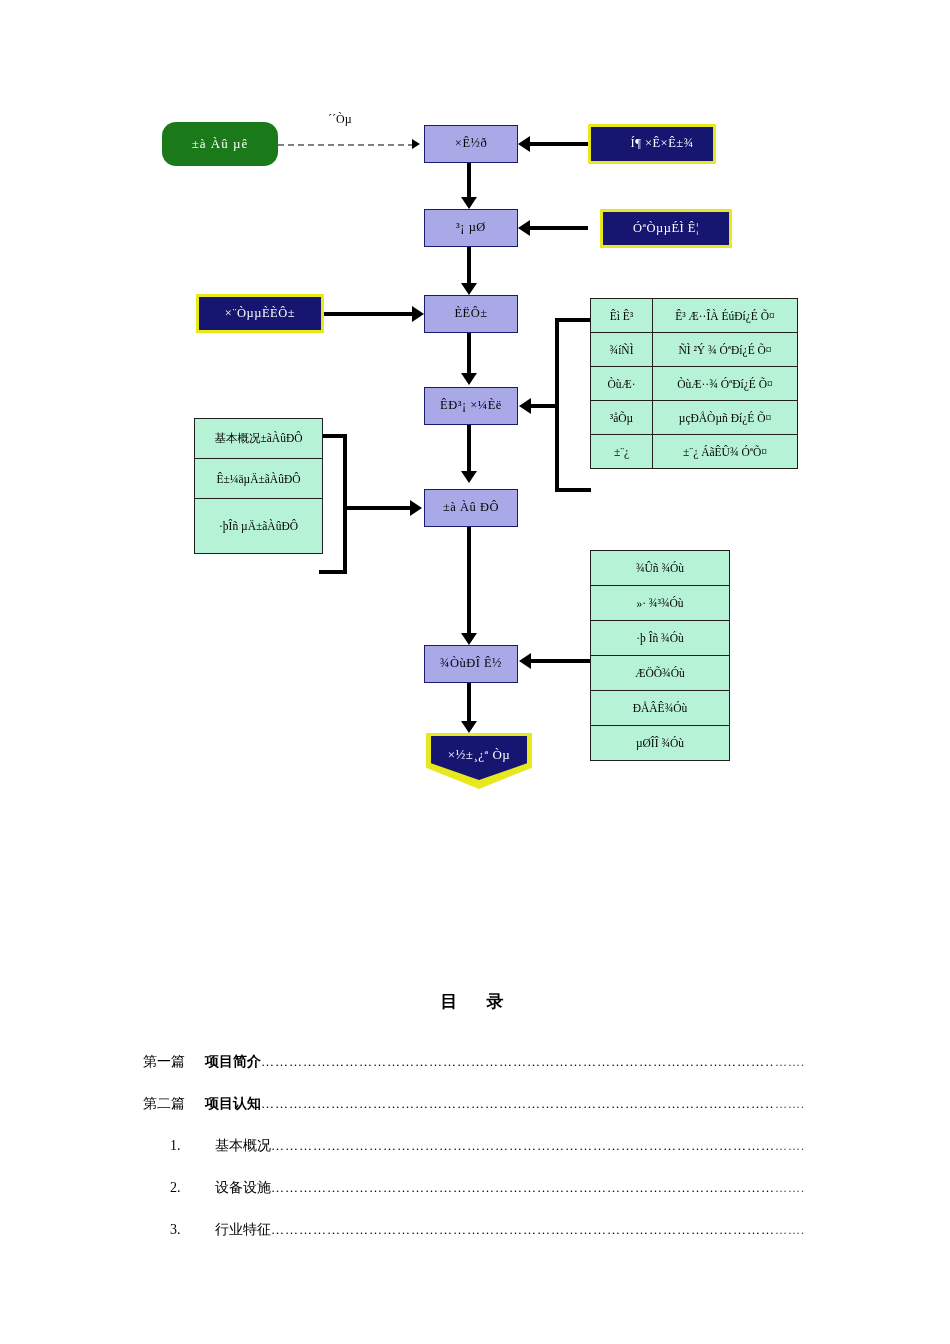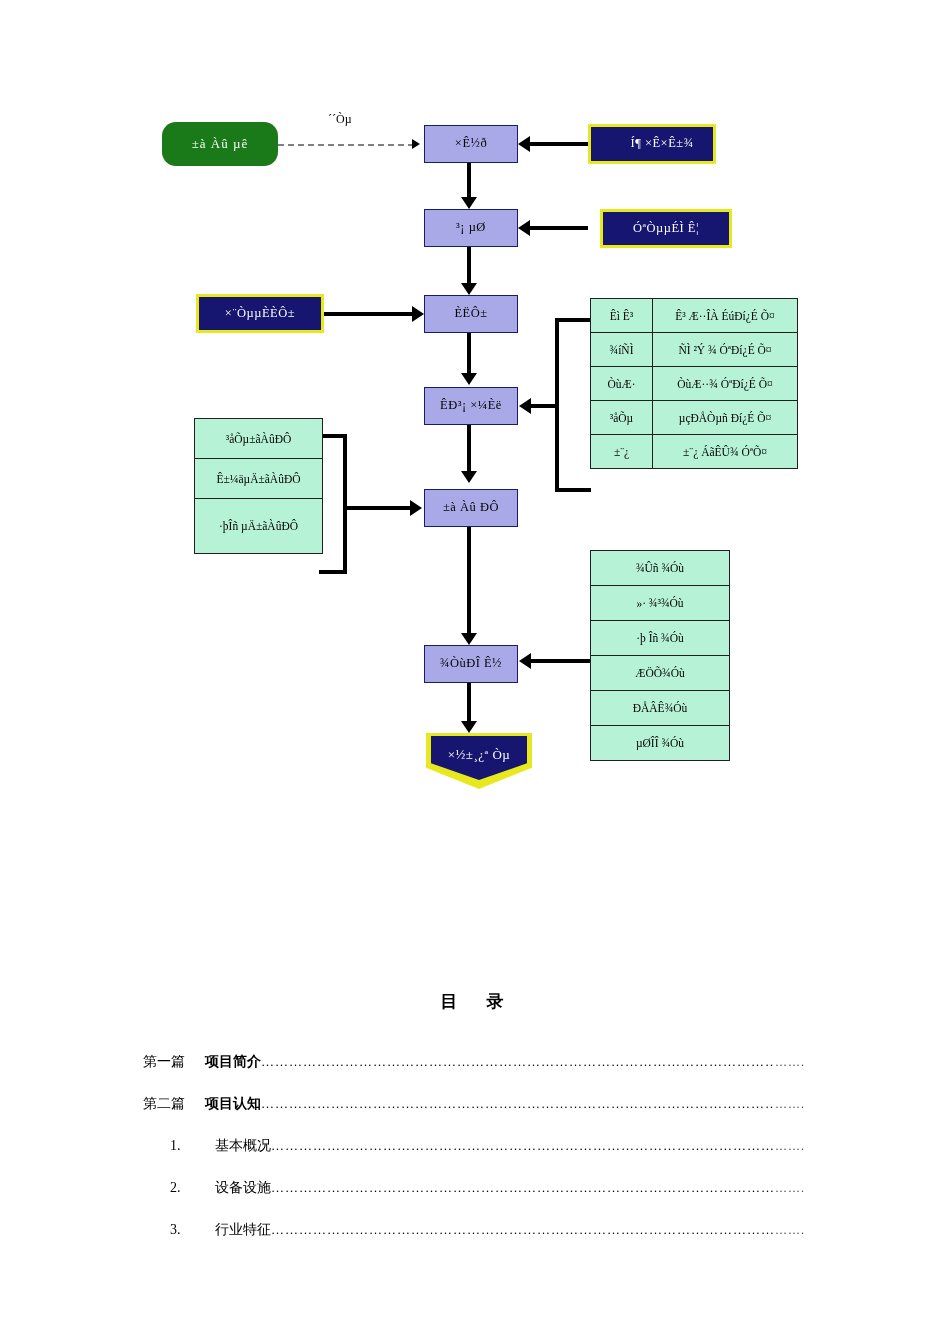--- a/index.html
+++ b/index.html
@@ -260,21 +260,21 @@
 
   <div class="bline" style="left:343px;top:434px;width:4px;height:140px;"></div>
   <div class="bline" style="left:319px;top:434px;width:28px;height:4px;"></div>
   <div class="bline" style="left:319px;top:570px;width:28px;height:4px;"></div>
   <div class="hline" style="left:347px;top:506px;width:65px;"></div>
   <div class="arrow-right" style="left:410px;top:500px;"></div>
 
   <table class="gtable" style="left:194px;top:418px;width:129px;">
     <tbody>
       <tr style="height:40px;">
-        <td>³åÕµ±ãÀûÐÔ</td>
+        <td>基本概况±ãÀûÐÔ</td>
       </tr>
       <tr style="height:40px;">
         <td>Ê±¼äµÄ±ãÀûÐÔ</td>
       </tr>
       <tr style="height:55px;">
         <td>·þÎñ µÄ±ãÀûÐÔ</td>
       </tr>
     </tbody>
   </table>
 

